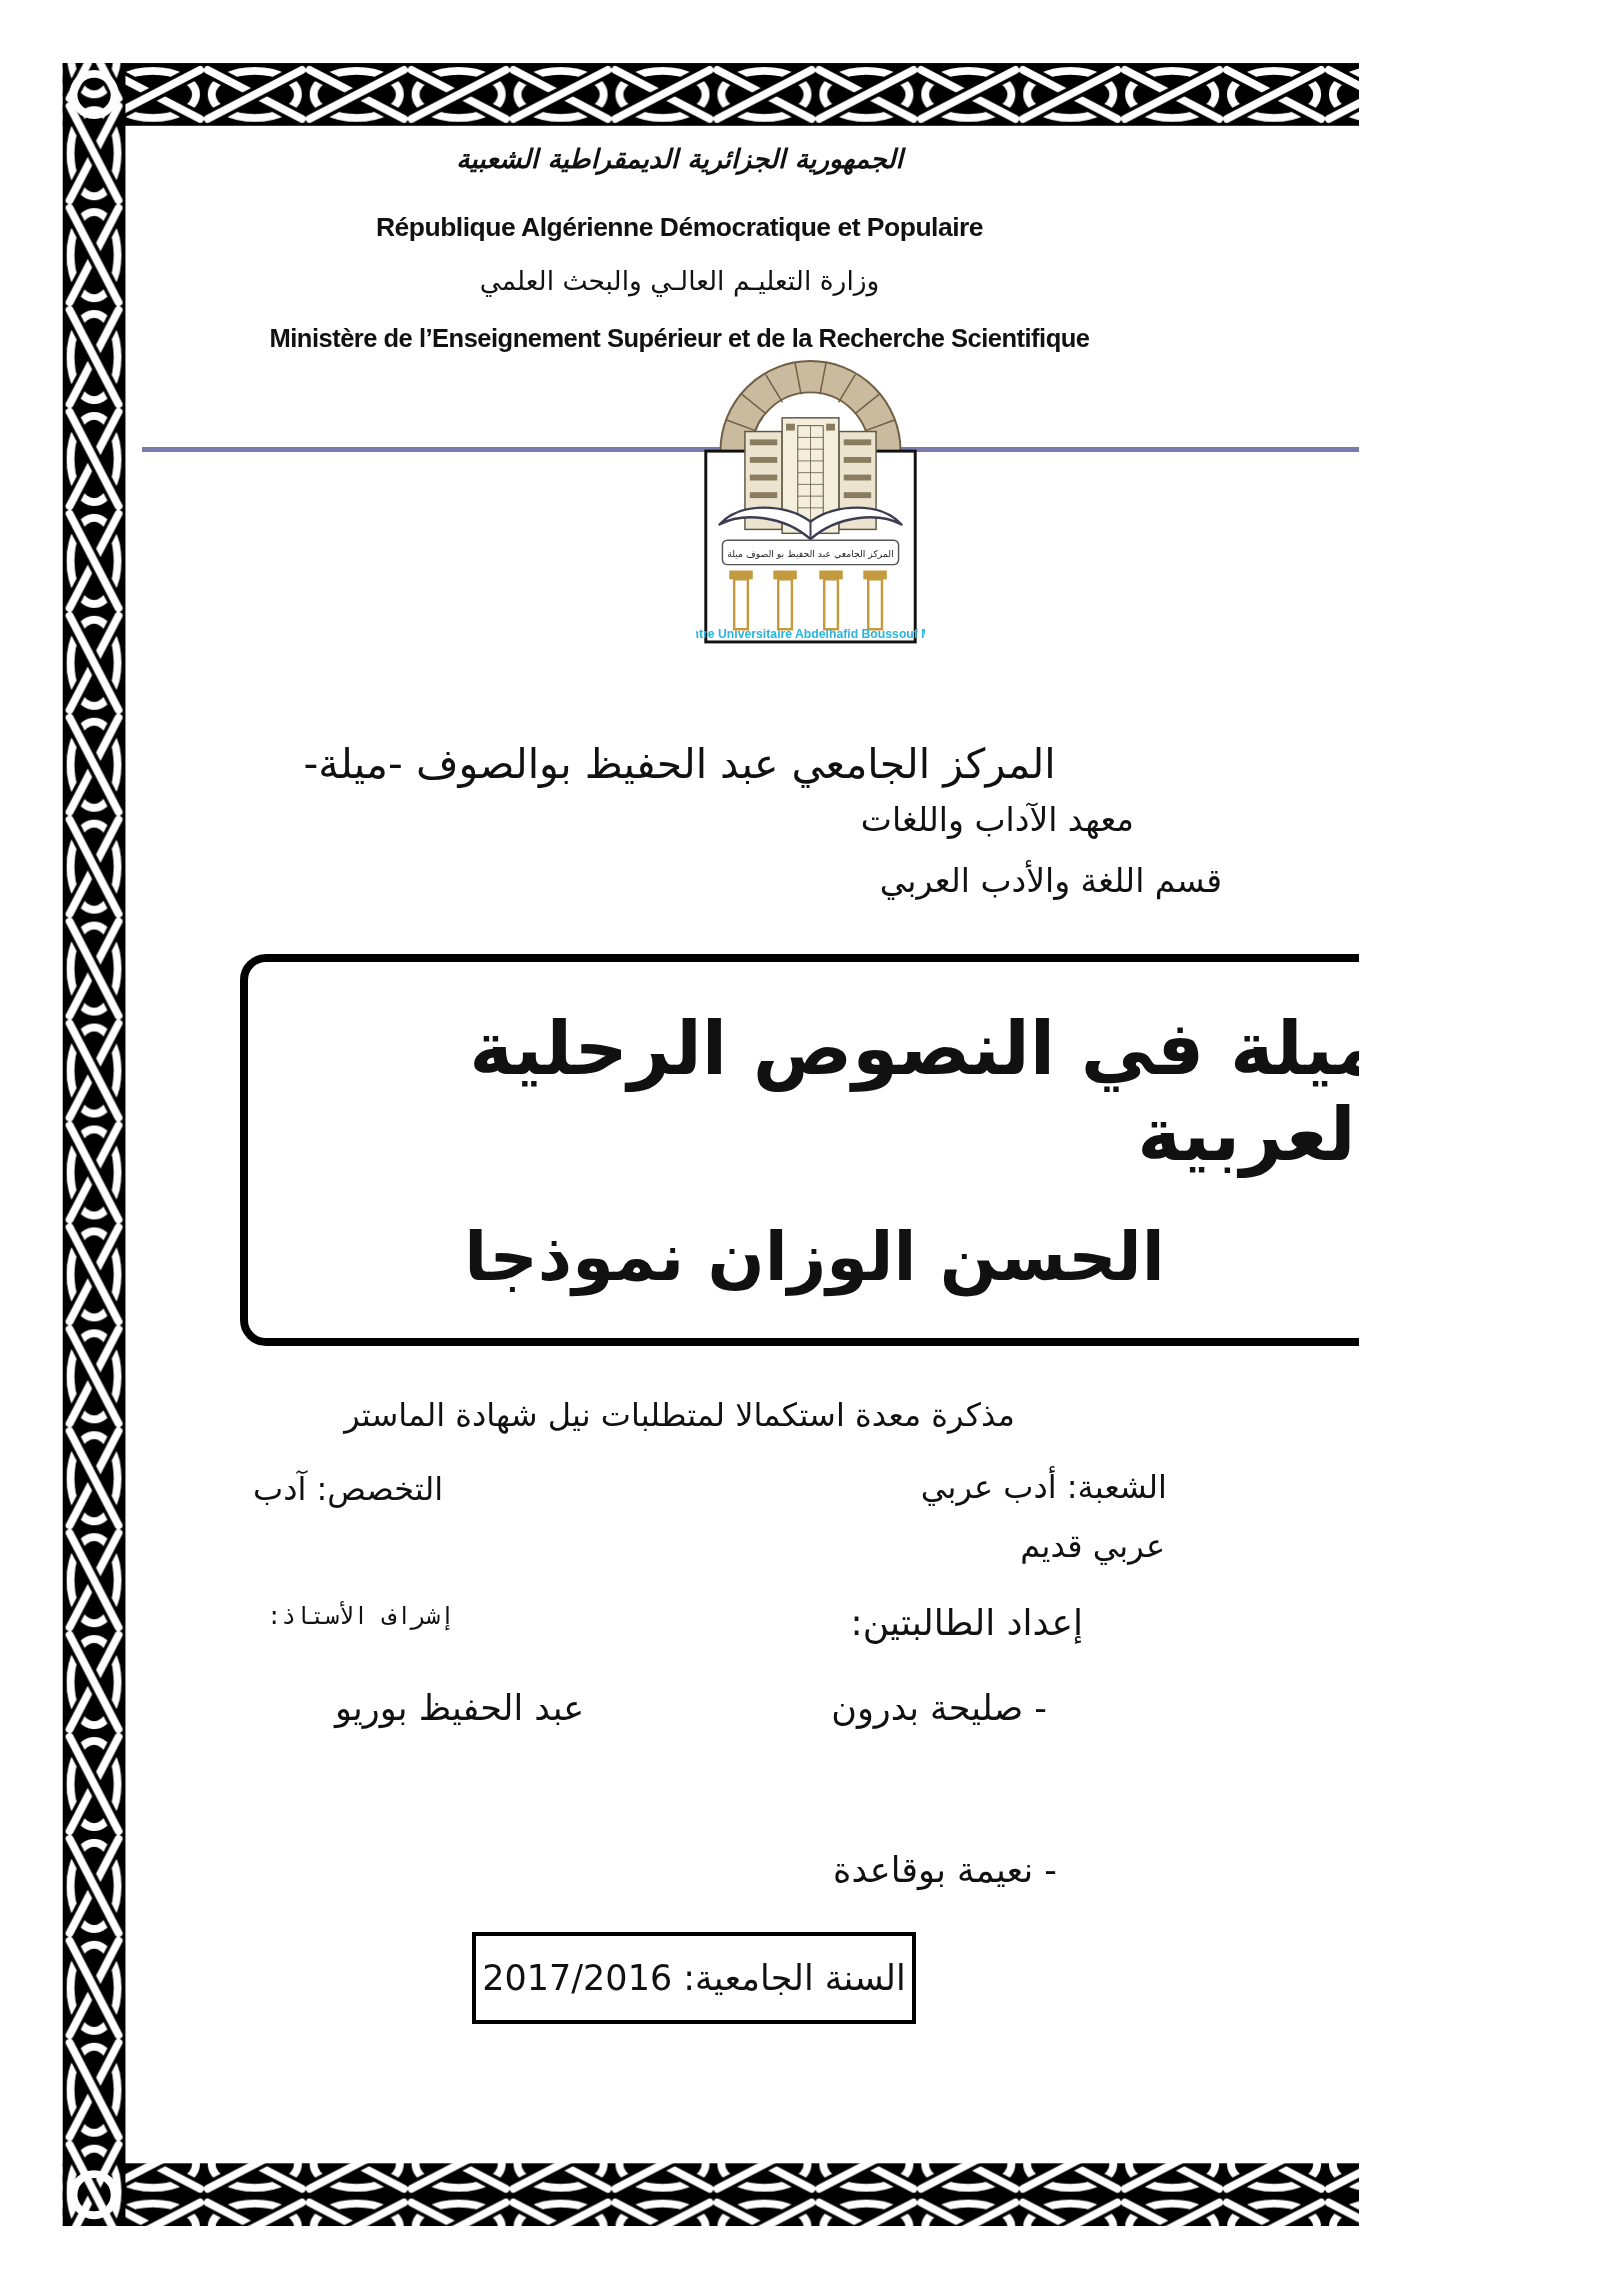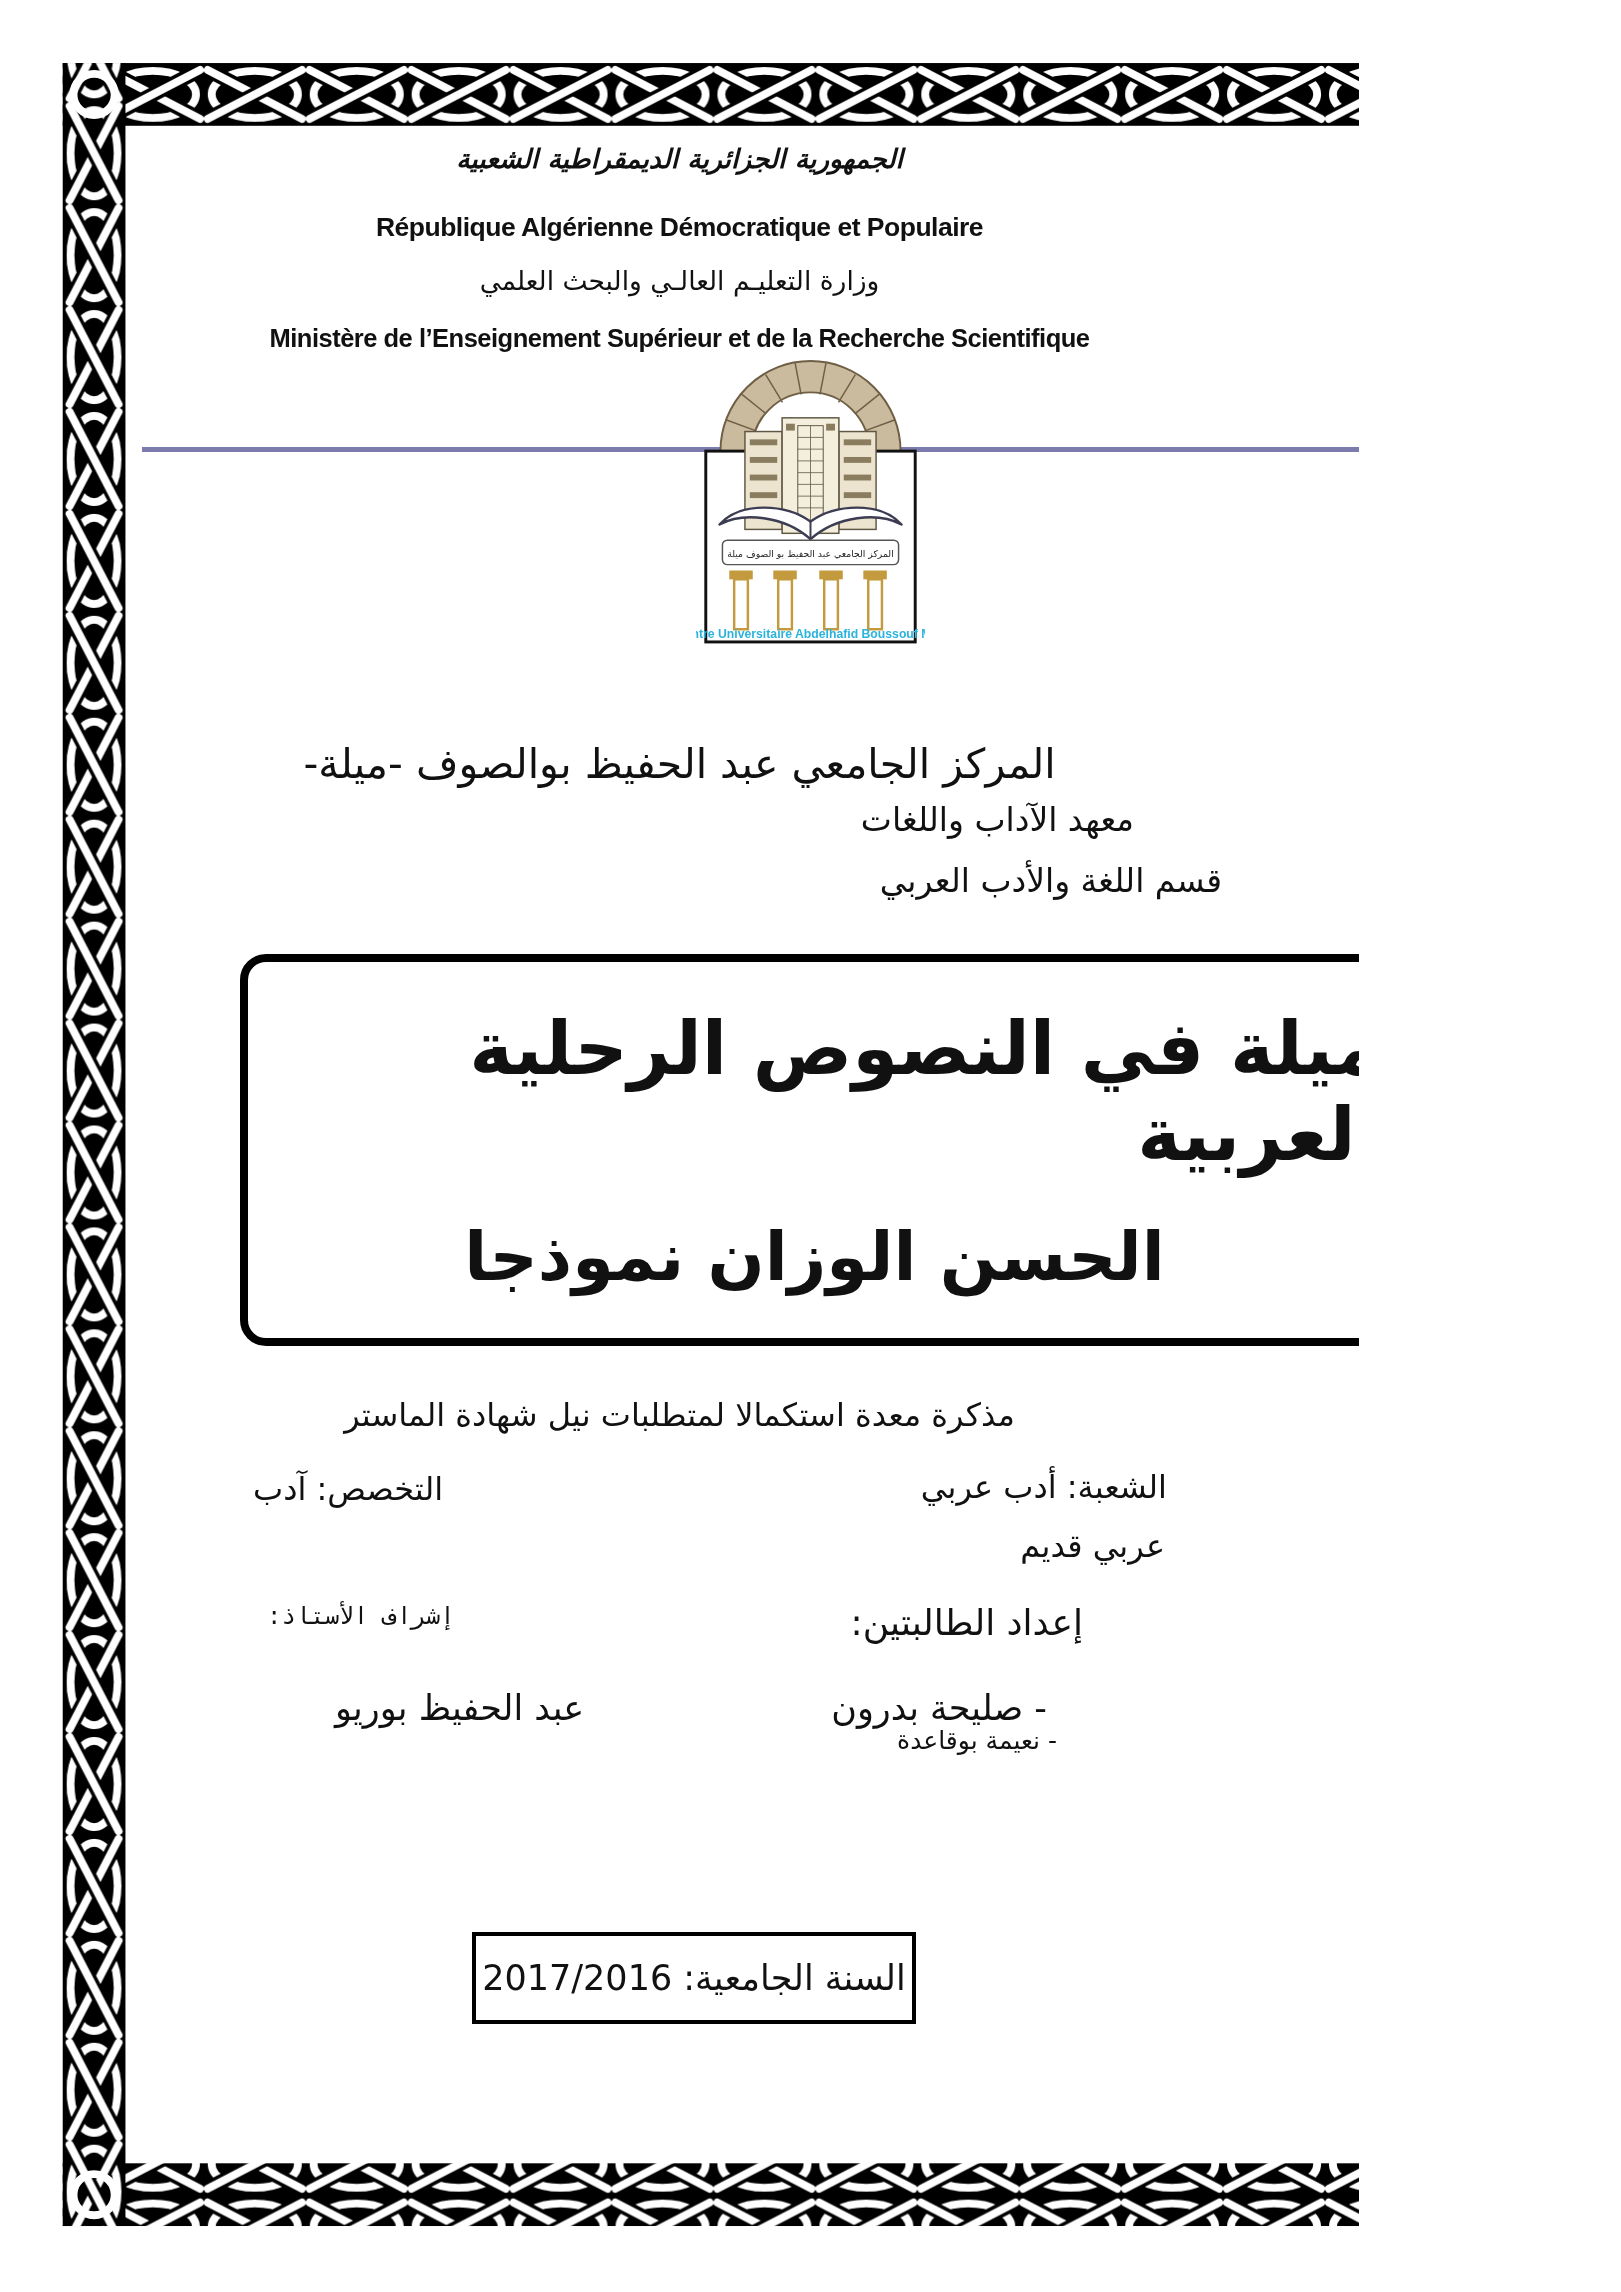--- a/index.html
+++ b/index.html
@@ -36,21 +36,21 @@
 
   .note         { top:1380px; font-size:32px;margin-top:16px; }
   .branch       { top:1468px; right:192px; font-size:32px; }
   .specialty    { top:1470px; left:253px;  font-size:32px; }
   .specialty2   { top:1527px; right:194px; font-size:32px; }
 
   .prepared-label   { top:1602px; right:276px; font-size:36px; }
   .supervisor-label { top:1602px; left:267px;  font-size:24px;font-family:Liberation Mono, monospace; }
   .student-1        { top:1688px; right:312px; font-size:35px; }
   .supervisor-name  { top:1688px; left:335px;  font-size:35px; }
-  .student-2        { top:1726px; right:302px; font-size:25px;margin-left:13px; }
+  .student-2        { top:1850px; right:302px; font-size:35px;margin-left:13px; }
 
   .year-box {
     left:472px; top:1932px; width:444px; height:92px;
     border:4.9px solid #000; box-sizing:border-box; background:#fff;
     display:flex; align-items:center; justify-content:center; font-size:35px;
   }
 
   .border-svg { left:0; top:0; width:1621px; height:2293px; pointer-events:none; }
 </style>
 </head>

